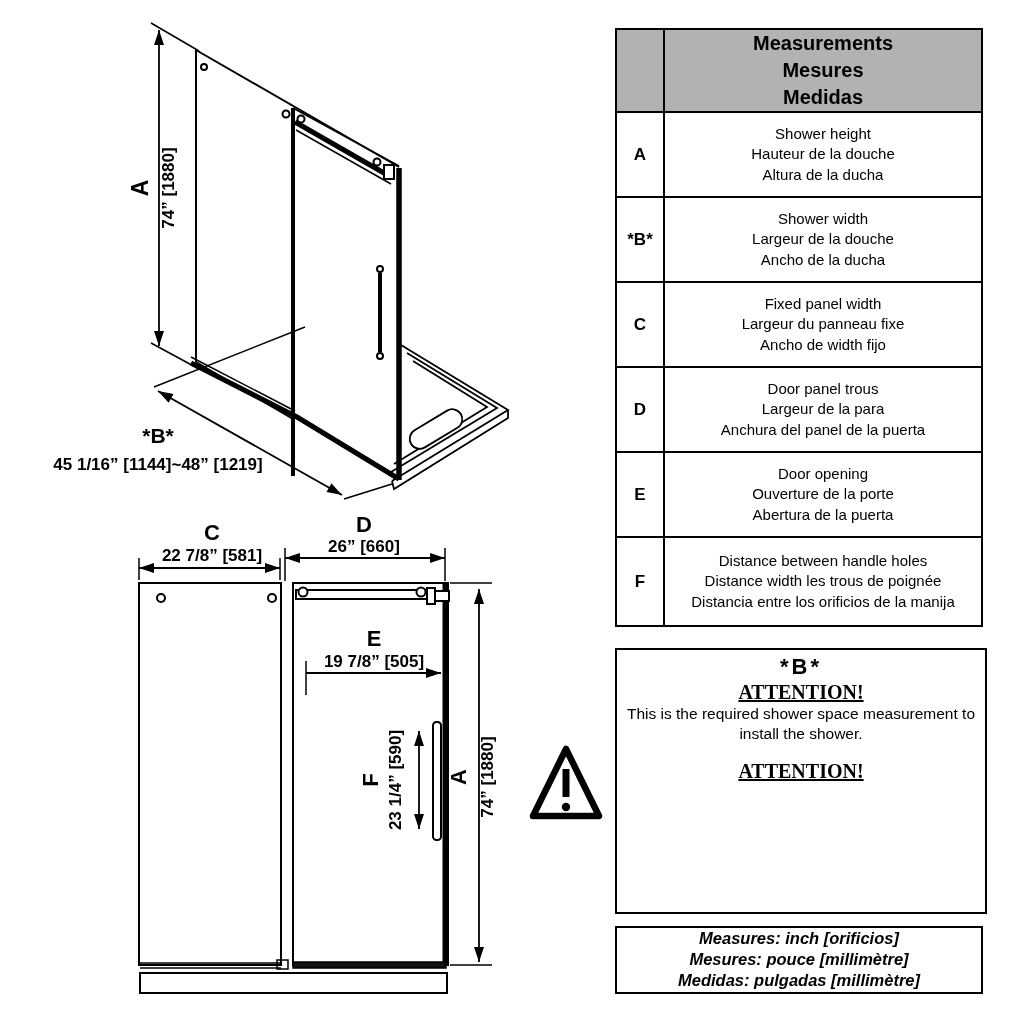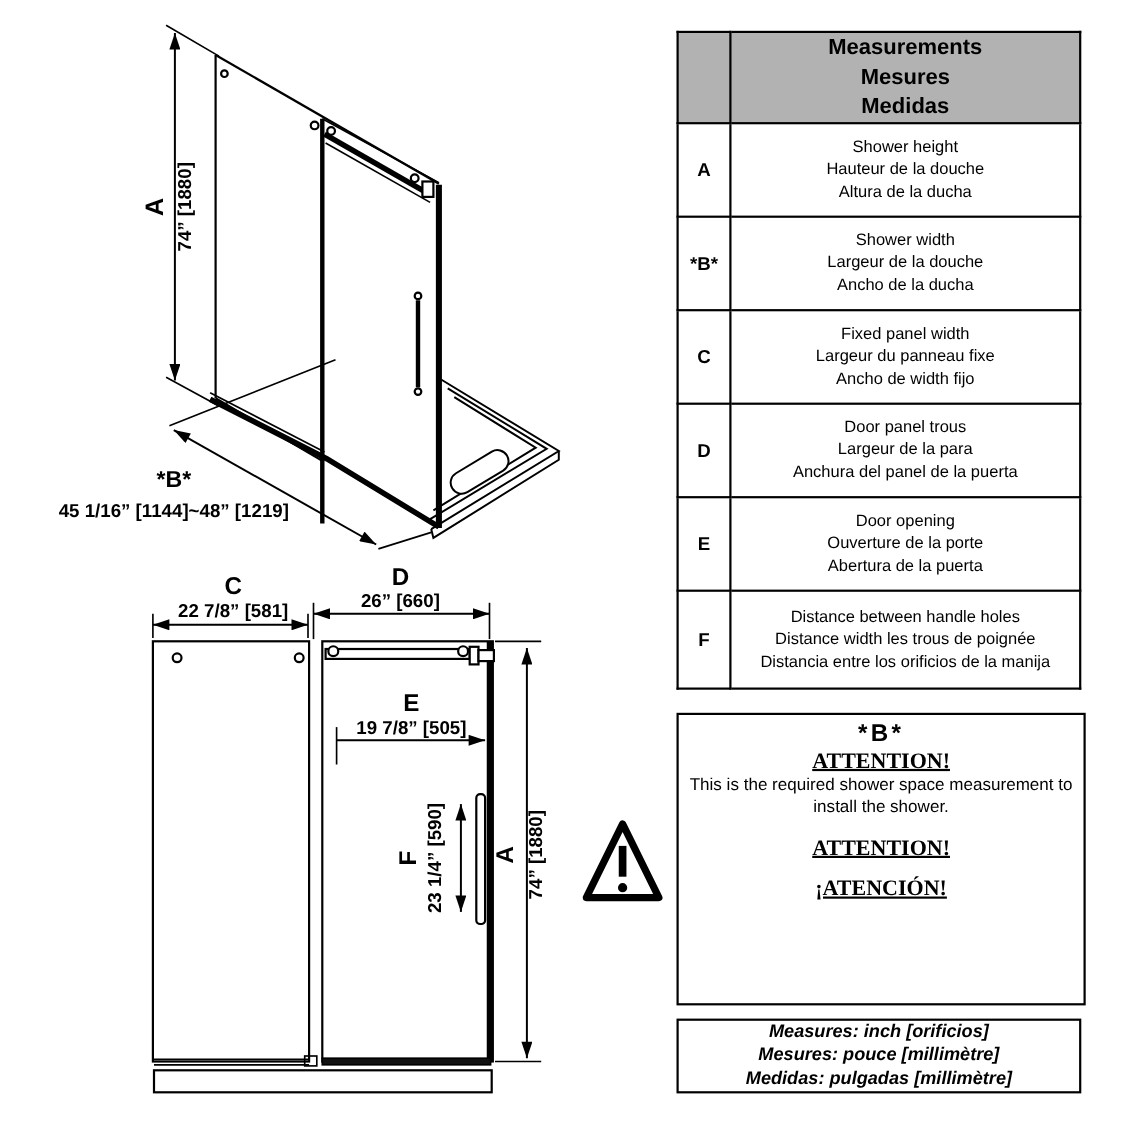--- a/index.html
+++ b/index.html
@@ -234,21 +234,20 @@
       </td>
     </tr>
   </tbody>
     </table>
 
   <div class="attbox">
     <div class="att-title">*B*</div>
     <div class="att-head">ATTENTION!</div>
     <div class="att-body">This is the required shower space measurement to install the shower.</div>
     <div class="att-head gap1">ATTENTION!</div>
-    <div class="att-head gap2">¡ATENCIÓN!</div>
   </div>
 
   <div class="unitsbox">
     <div>Measures: inch [orificios]</div>
     <div>Mesures: pouce [millimètre]</div>
     <div>Medidas: pulgadas [millimètre]</div>
   </div>
 
 </div>
 

